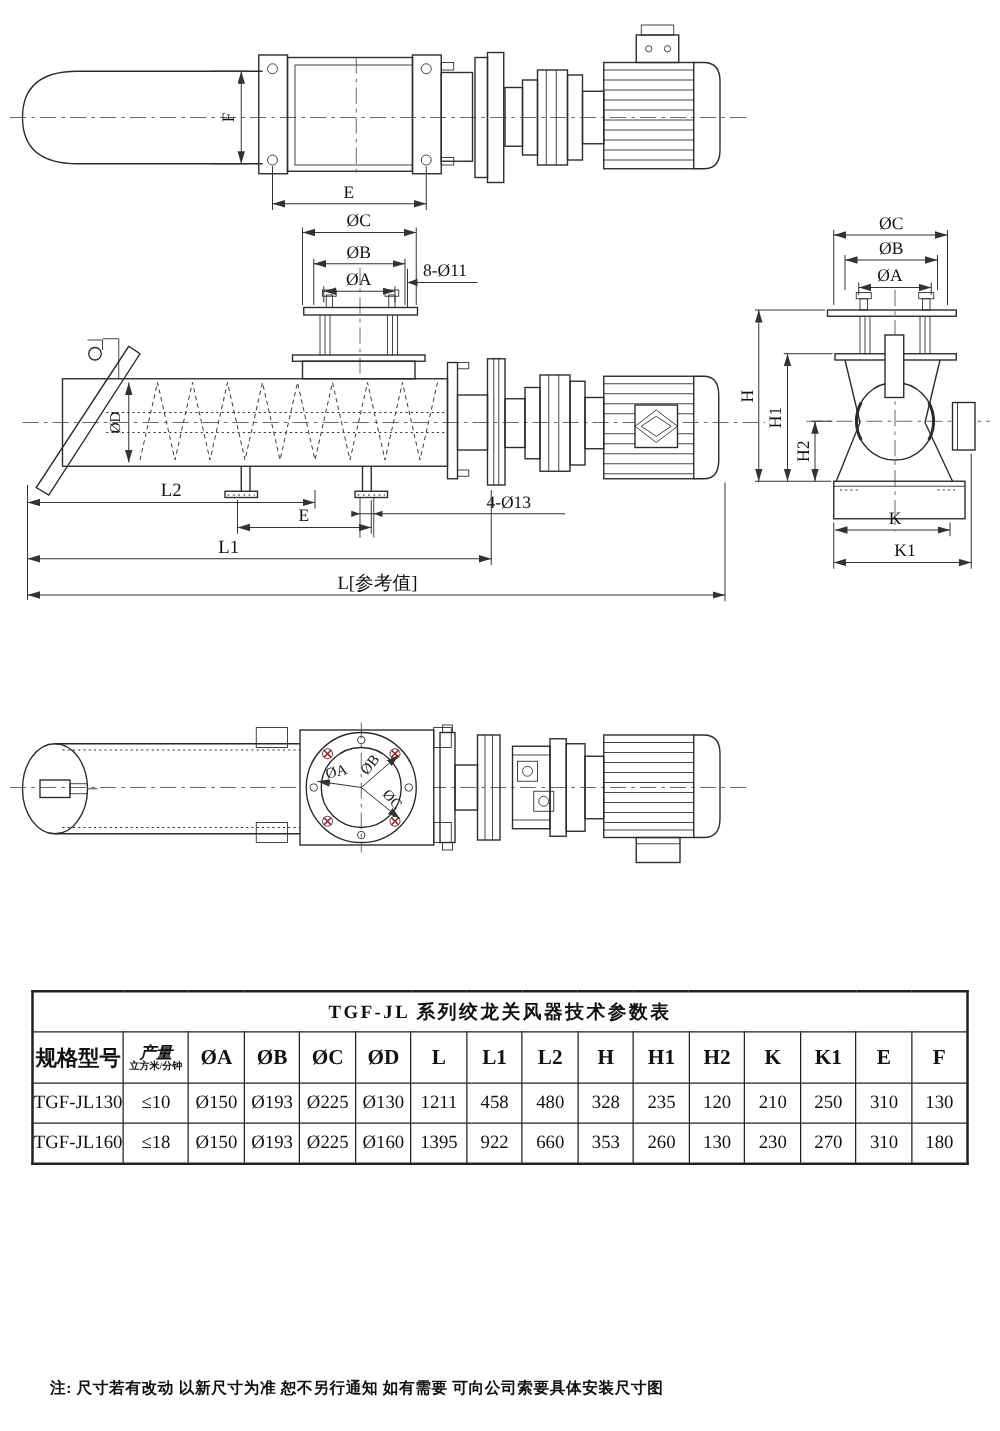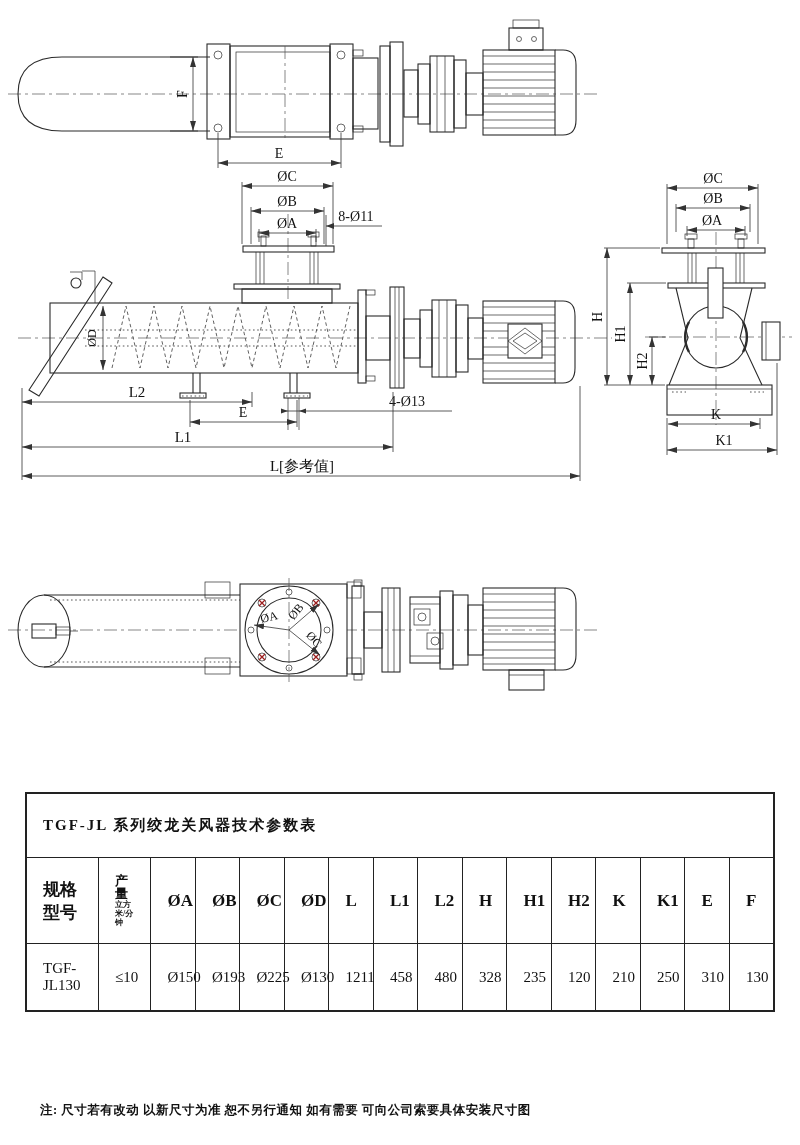--- a/index.html
+++ b/index.html
@@ -11,26 +11,26 @@
   .tn{fill:none;stroke:#2b2b2b;stroke-width:.7;}
   .dim{fill:none;stroke:#333;stroke-width:.8;}
   .cl{fill:none;stroke:#555;stroke-width:.7;stroke-dasharray:13 4 3 4;}
   .dt{fill:none;stroke:#2b2b2b;stroke-width:.8;stroke-dasharray:1.6 2.6;}
   .sc{fill:none;stroke:#3a3a3a;stroke-width:.8;stroke-dasharray:3.5 2.8;}
   text.dl{font-family:"Liberation Serif",serif;font-size:14px;fill:#111;}
   text.sm{font-size:12px;}
   
   .table-wrap{position:absolute;left:25px;top:792px;width:750px;}
   table.spec{border-collapse:collapse;width:100%;table-layout:fixed;border:2px solid #222;}
-  table.spec td{border:1.2px solid #222;vertical-align:middle;
-      font-family:"Liberation Serif",serif;font-size:15px;padding:16px;height:31px;}
+  table.spec td{border:1.2px solid #222;text-align:center;vertical-align:middle;
+      font-family:"Liberation Serif",serif;font-size:15px;padding:0;height:31px;}
   td.title{height:60px;font-size:29px;font-weight:bold;letter-spacing:2px;}
   tr.hdr td{height:40px;font-size:17px;font-weight:600;}
   td.model-h{font-size:15px;font-weight:700;}
-  .cap-main{font-size:13px;font-weight:700;line-height:13px;}
+  .cap-main{font-size:13px;font-weight:700;line-height:13px;font-style:italic;}
   .cap-sub{font-size:8px;font-weight:700;line-height:9px;}
   td.model{font-size:14px;margin-top:36px;}
   .note{position:absolute;left:40px;top:1102px;font-size:12.5px;font-weight:bold;
         font-family:"Liberation Serif",serif;letter-spacing:.5px;}
 </style>
 </head>
 <body>
 
 <div id="page">
 
@@ -365,19 +365,37 @@
       <td>458</td>
       <td>480</td>
       <td>328</td>
       <td>235</td>
       <td>120</td>
       <td>210</td>
       <td>250</td>
       <td>310</td>
       <td>130</td>
     </tr>
+    <tr>
+      <td class="model">TGF-JL160</td>
+      <td>≤18</td>
+      <td>Ø150</td>
+      <td>Ø193</td>
+      <td>Ø225</td>
+      <td>Ø160</td>
+      <td>1395</td>
+      <td>922</td>
+      <td>660</td>
+      <td>353</td>
+      <td>260</td>
+      <td>130</td>
+      <td>230</td>
+      <td>270</td>
+      <td>310</td>
+      <td>180</td>
+    </tr>
   </tbody>
       </table>
 </div>
 
 <div class="note">注: 尺寸若有改动 以新尺寸为准 恕不另行通知 如有需要 可向公司索要具体安装尺寸图</div>
 
 </div>
 
 </body></html>

